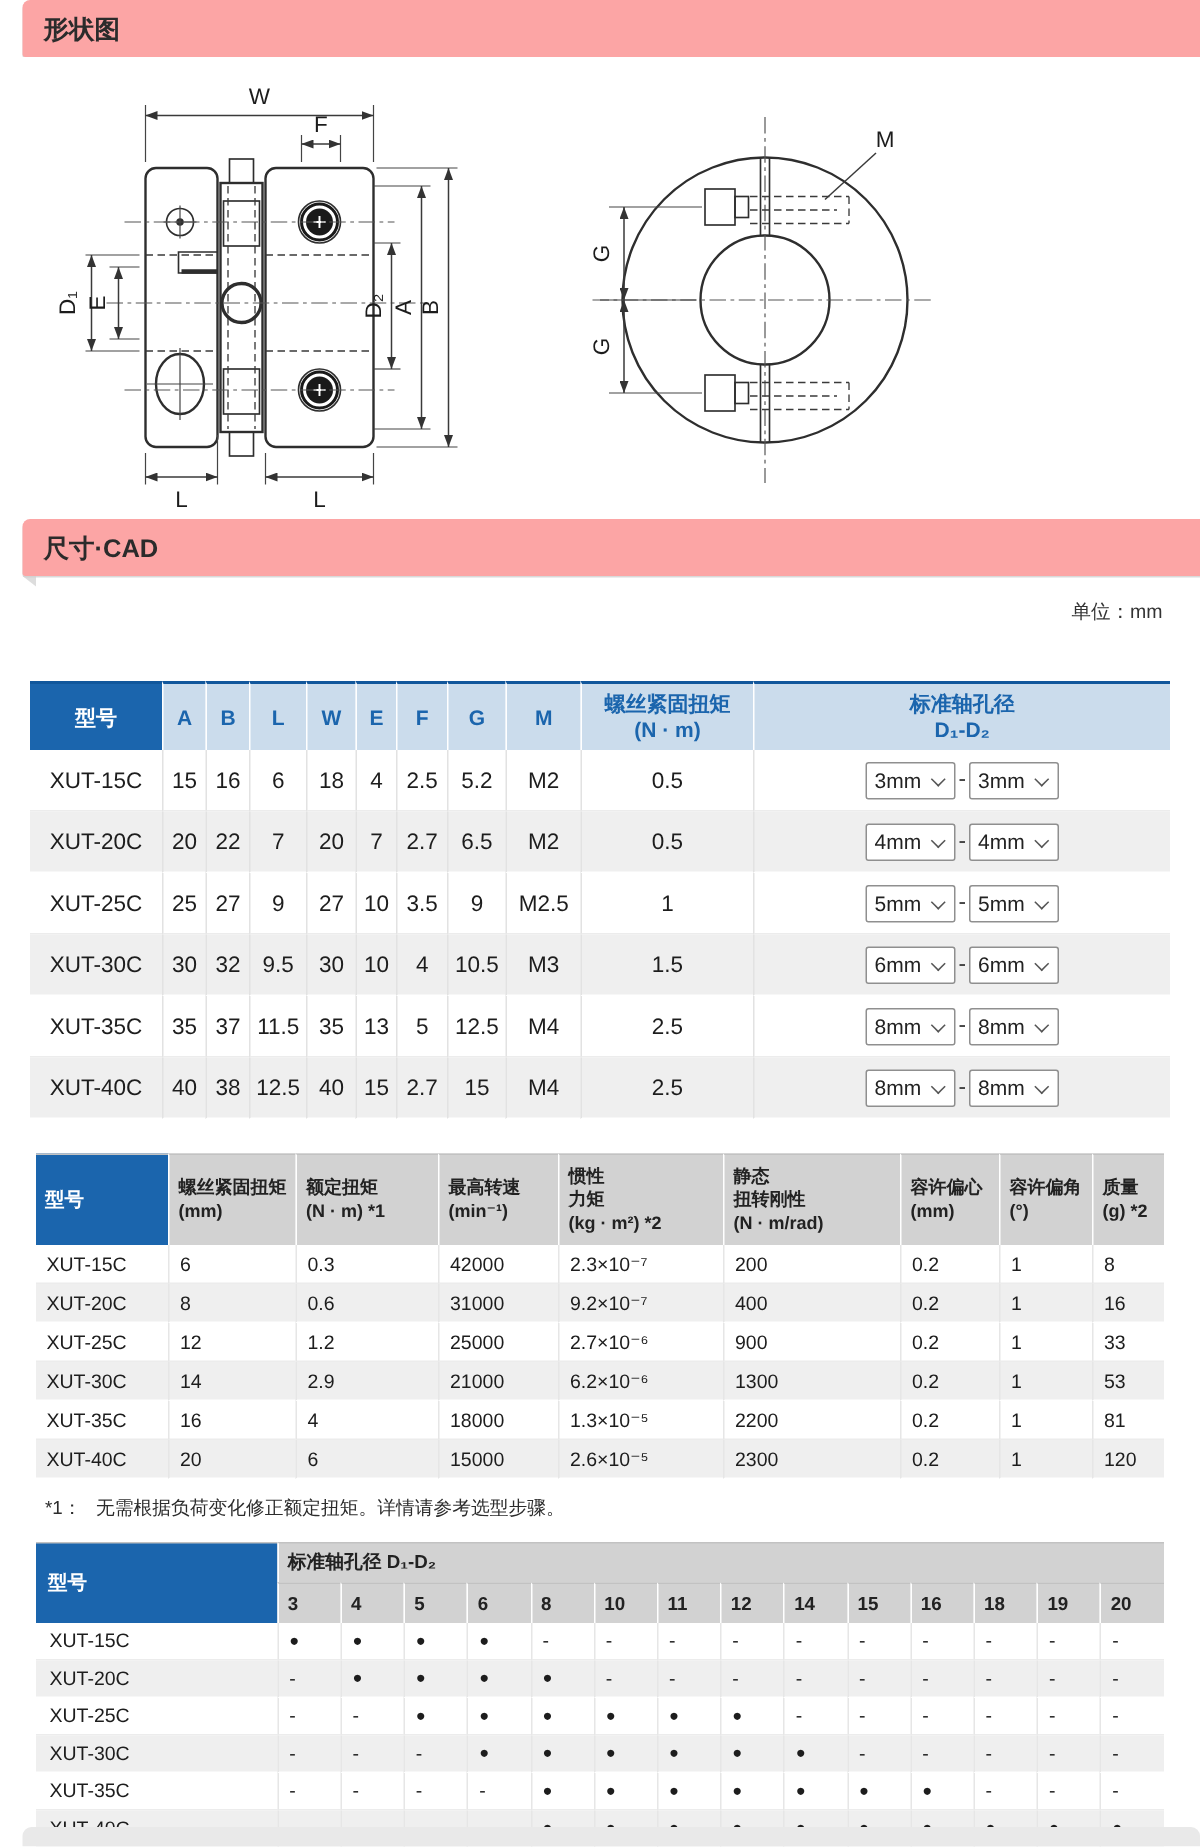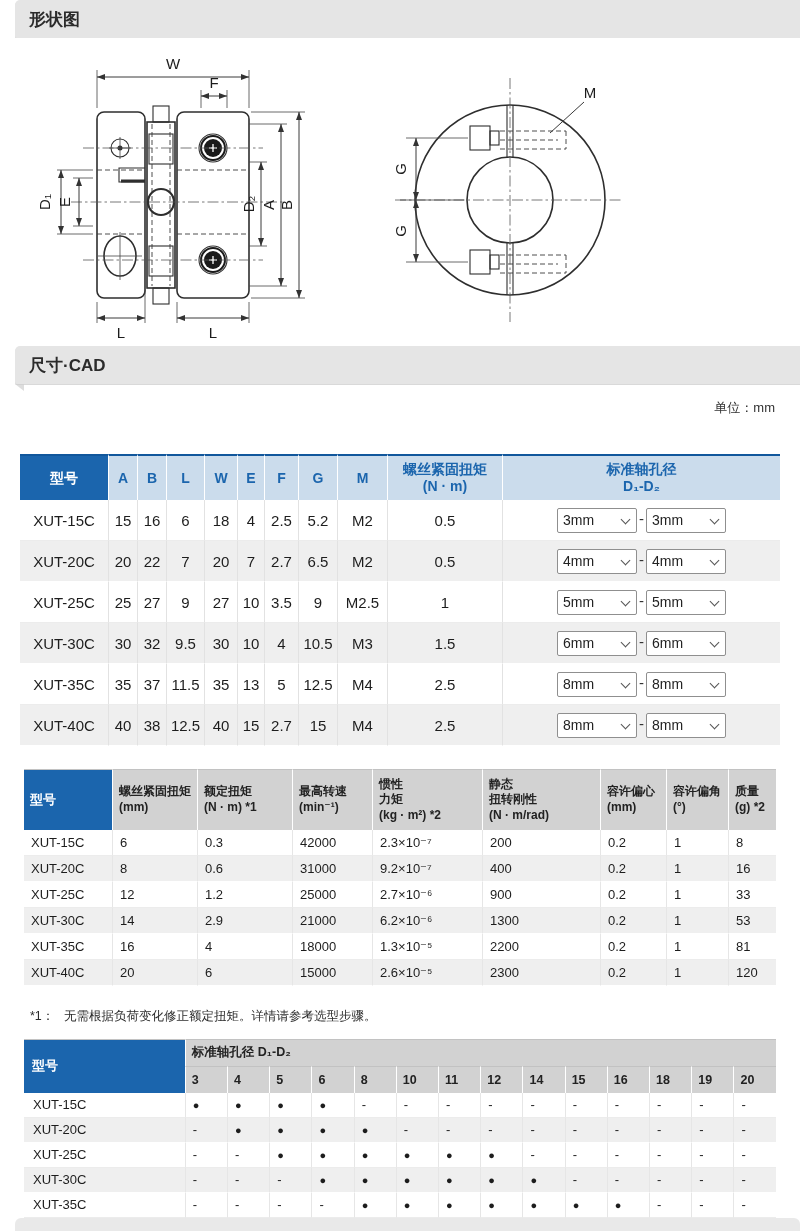--- a/index.html
+++ b/index.html
@@ -2,21 +2,21 @@
 <html><head>
 <meta charset="utf-8">
 <style>
   html,body{margin:0;padding:0;}
   body{
     width:800px;height:1231px;background:#fff;overflow:hidden;position:relative;
     font-family:"Liberation Sans","DejaVu Sans",sans-serif;color:#222;
   }
   
   .section-bar{
-    margin-left:15px;height:38px;background:#e5e5e5;
+    margin-left:15px;height:38px;background:#fca5a5;
     border-top-left-radius:5px;border-bottom-left-radius:2px;
     display:flex;align-items:center;padding-left:14px;
     font-size:17px;font-weight:bold;color:#2b2b2b;position:relative;
     box-shadow:0 1px 0 #d9d9d9;
   }
   .section-bar::after{
     content:"";position:absolute;left:0;bottom:-7px;width:0;height:0;
     border-top:7px solid #cfcfcf;border-left:9px solid transparent;opacity:.7;
   }
   .bottom-bar{
@@ -53,41 +53,41 @@
   .table1 td:first-child{border-left:none;}
   .table1 tr.alt td{background:#efefef;border-bottom:1px solid #fff;}
   .borecell{padding:0 4px;}
   .selwrap{position:relative;display:inline-block;vertical-align:middle;}
   .selwrap::after{
     content:"";position:absolute;right:8px;top:8px;width:6px;height:6px;
     border-right:1.6px solid #555;border-bottom:1.6px solid #555;transform:rotate(45deg);
     pointer-events:none;
   }
   .selwrap select{
-    appearance:none;-webkit-appearance:none;width:80px;height:25px;
+    appearance:none;-webkit-appearance:none;width:60px;height:25px;
     border:1px solid #8f8f8f;border-radius:2px;background:#fff;
     font:14px "Liberation Sans","DejaVu Sans",sans-serif;padding:0 18px 0 5px;color:#222;
   }
   .bore-dash{margin:0 2px;color:#333;}
   
   .table2{width:752px;margin:23px 24px 0 24px;font-size:13px;}
   .table2 th{
     background:#d2d2d2;color:#222;font-size:12px;font-weight:bold;text-align:left;
     padding:5px 6px;border-left:1px solid #fff;border-top:1px solid #c2c2c2;
     white-space:pre-line;line-height:1.3;vertical-align:middle;height:50px;
   }
   .table2 th.model-h{background:#1b65ad;color:#fff;border-left:none;font-size:13px;}
   .table2 td{
     text-align:left;height:23px;padding-left:7px;border-left:1px solid #e6e6e6;
     border-bottom:1px solid #ececec;background:#fff;color:#1d1d1d;
   }
   .table2 td:first-child{border-left:none;}
   .table2 tr.alt td{background:#efefef;border-bottom:1px solid #fff;}
   
-  .footnotes{margin:20px 0 0 30px;font-size:12.5px;color:#2c2c2c;line-height:1.65;}
+  .footnotes{margin:9px 0 0 30px;font-size:12.5px;color:#2c2c2c;line-height:1.65;}
   .footnotes .marker{display:inline-block;width:34px;}
   
   .table3{width:752px;margin:12px 24px 0 24px;font-size:13px;}
   .table3 th{
     background:#d2d2d2;color:#222;font-size:12.5px;font-weight:bold;text-align:left;
     padding:3px 6px;border-left:1px solid #fff;border-top:1px solid #c2c2c2;height:20px;
   }
   .table3 th.model-h{background:#1b65ad;color:#fff;border-left:none;font-size:13px;padding-left:8px;}
   .table3 td{
     text-align:left;height:22px;padding-left:7px;border-left:1px solid #e6e6e6;

